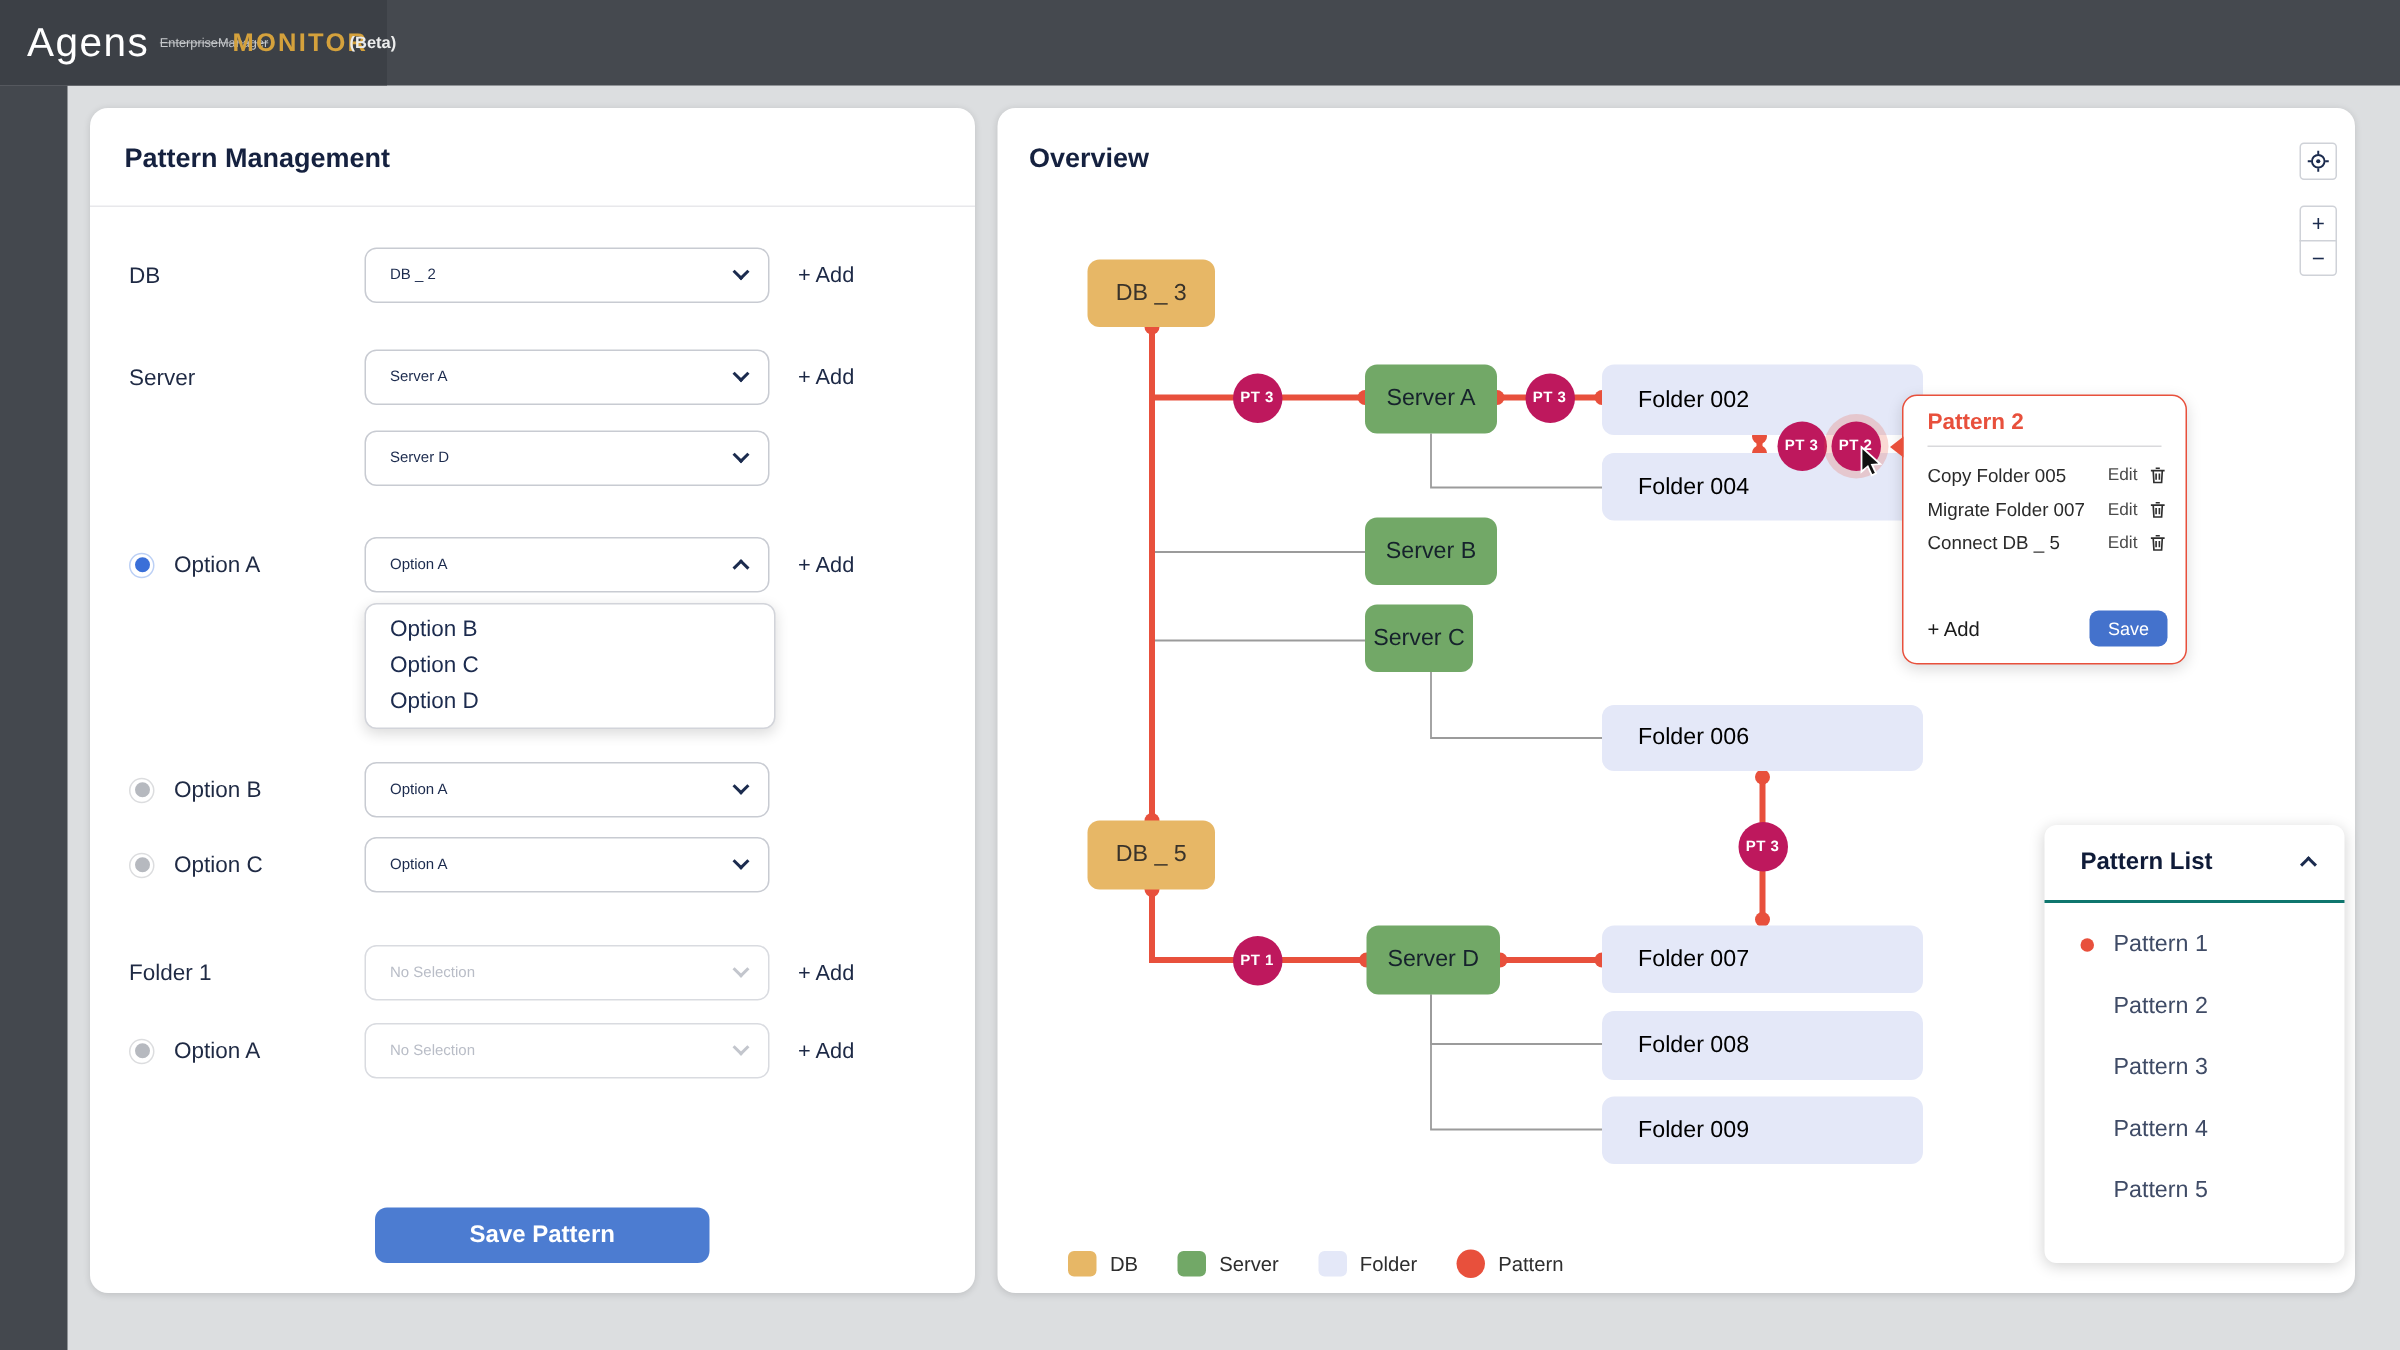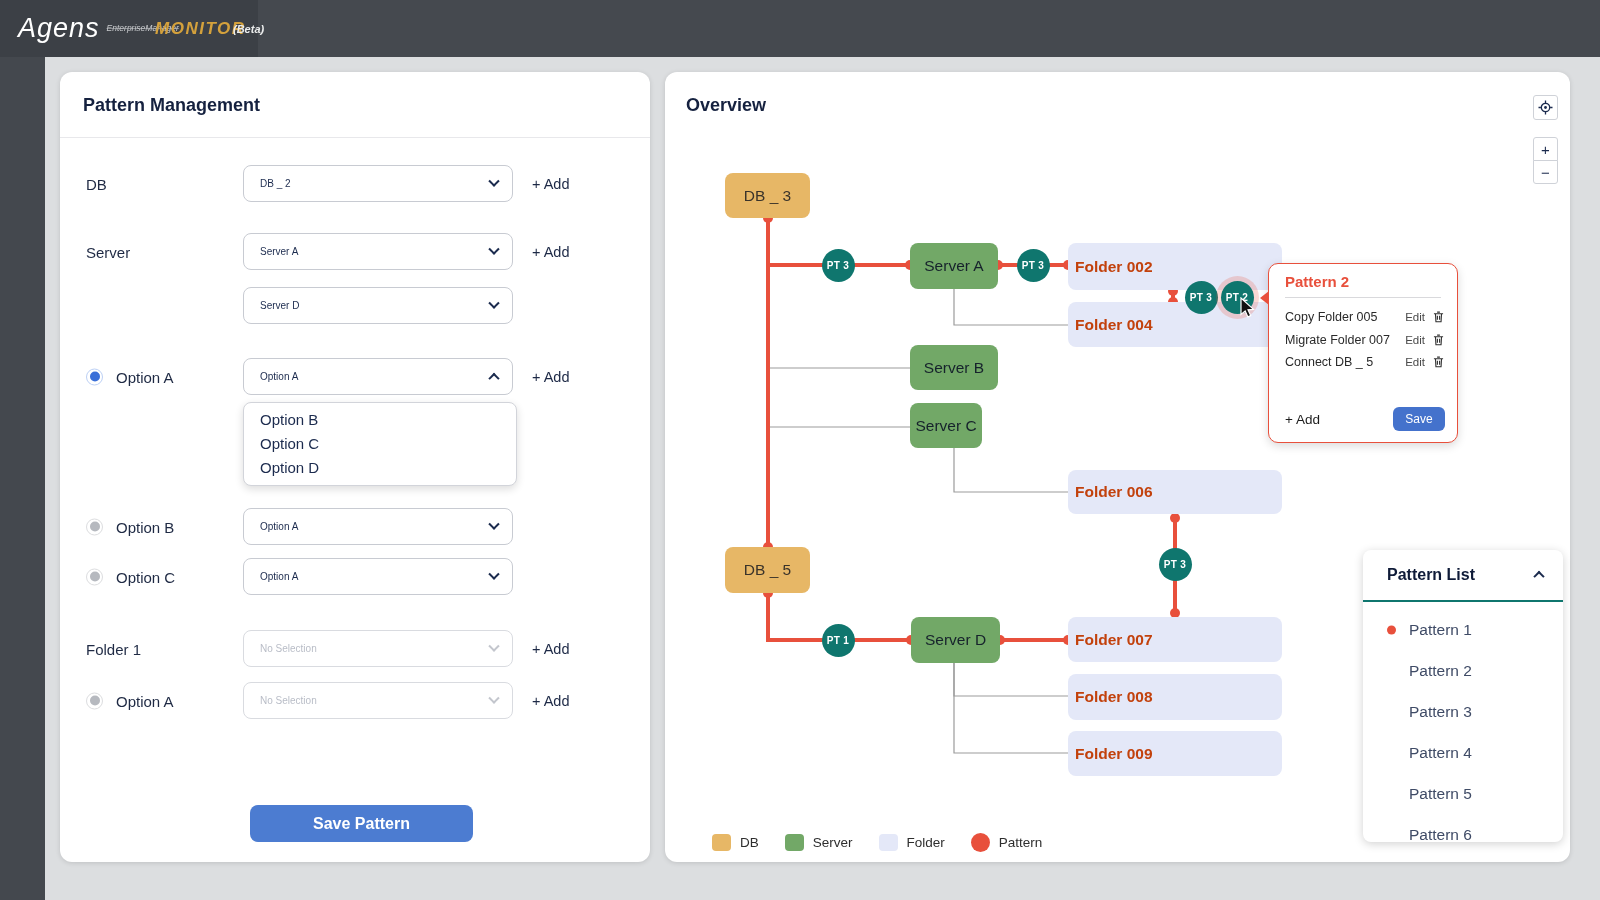--- a/index.html
+++ b/index.html
@@ -1,20 +1,20 @@
 <!DOCTYPE html>
 <html><head>
 <meta charset="utf-8">
 <style>
   html,body{margin:0;padding:0;}
   body{font-family:"Liberation Sans","DejaVu Sans",sans-serif;background:#dcdee0;}
   .stage{position:relative;width:1600px;height:900px;background:#dcdee0;overflow:hidden;}
 
   
-  .app-header{position:absolute;left:0;top:0;width:1600px;height:57px;background:#45494f;z-index:1;font-style:italic;}
+  .app-header{position:absolute;left:0;top:0;width:1600px;height:57px;background:#45494f;z-index:1;}
   .brand-block{position:absolute;left:0;top:0;width:258px;height:57px;background:#3c4046;display:flex;align-items:center;}
   .brand{margin-left:18px;font-size:27px;font-weight:300;color:#ffffff;letter-spacing:1px;}
   .brand-sub{display:flex;margin-left:7px;line-height:9px;}
   .brand-sub span{font-size:8.5px;color:#c7c9cc;text-decoration:line-through;text-decoration-color:rgba(199,201,204,.55);}
   .app-name{position:absolute;left:155px;top:19px;font-size:17px;font-weight:700;color:#D4A13C;letter-spacing:1.5px;}
   .beta{position:absolute;left:233px;top:23px;font-size:11px;font-weight:700;color:#eceded;}
 
   
   .left-sidebar{position:absolute;left:0;top:57px;width:45px;height:843px;background:#44484e;z-index:1;}
 
@@ -48,22 +48,22 @@
   .add-link{position:absolute;left:472px;top:50%;transform:translateY(-50%);font-size:14.5px;color:#1d2946;cursor:pointer;white-space:nowrap;}
   .options-panel{position:absolute;left:183px;top:330px;width:274px;height:84px;background:#fff;border:1px solid #d2d4da;border-radius:8px;box-shadow:0 3px 9px rgba(0,0,0,.14);box-sizing:border-box;padding-top:5px;z-index:6;}
   .option-item{height:24px;line-height:24px;padding-left:16px;font-size:15px;color:#1c2b4e;cursor:pointer;}
   .save-pattern{position:absolute;left:190px;top:733px;width:223px;height:37px;background:#4C7CD1;border:none;border-radius:8px;color:#fff;font-size:16px;font-weight:600;font-family:inherit;cursor:pointer;}
 
   
   .diagram-svg{position:absolute;left:0;top:0;z-index:2;pointer-events:none;}
   .node{position:absolute;display:flex;align-items:center;justify-content:center;border-radius:8px;font-size:15.5px;z-index:3;box-sizing:border-box;}
   .node-db{background:#E7B766;color:#3a332a;}
   .node-server{background:#72A867;color:#16222c;}
-  .node-folder{background:#E4E8F8;color:#c2410c;justify-content:flex-start;padding-left:7px;font-weight:bold;}
-  .pt-badge{position:absolute;width:33px;height:33px;border-radius:50%;background:#0f766e;color:#fff;font-size:10px;font-weight:700;display:flex;align-items:center;justify-content:center;z-index:4;letter-spacing:.3px;}
+  .node-folder{background:#E4E8F8;color:#000000;justify-content:flex-start;padding-left:24px;}
+  .pt-badge{position:absolute;width:33px;height:33px;border-radius:50%;background:#be185d;color:#fff;font-size:10px;font-weight:700;display:flex;align-items:center;justify-content:center;z-index:4;letter-spacing:.3px;}
   .pt-badge.halo{box-shadow:0 0 0 5px rgba(232,80,60,.22);}
 
   
   .focus-btn{position:absolute;left:1533px;top:95px;width:25px;height:25px;background:#fff;border:1px solid #cfd2d8;border-radius:3px;box-sizing:border-box;display:flex;align-items:center;justify-content:center;z-index:3;cursor:pointer;}
   .zoom-stack{position:absolute;left:1533px;top:137px;width:25px;z-index:3;}
   .zoom-btn{width:25px;height:24px;background:#fff;border:1px solid #cfd2d8;box-sizing:border-box;display:flex;align-items:center;justify-content:center;font-size:15px;color:#1b2b4e;cursor:pointer;font-family:inherit;padding:0;}
   .zoom-btn.zin{border-radius:3px 3px 0 0;}
   .zoom-btn.zout{border-radius:0 0 3px 3px;margin-top:-1px;}
 
   
@@ -317,23 +317,20 @@
         </div>
       <div class="pl-item">
           <span>Pattern 3</span>
         </div>
       <div class="pl-item">
           <span>Pattern 4</span>
         </div>
       <div class="pl-item">
           <span>Pattern 5</span>
         </div>
-      <div class="pl-item">
-          <span>Pattern 6</span>
-        </div>
     </div>
   </div>
 
   <div class="legend">
     <span class="lg-item">
         <span class="lg-swatch lg-db"></span>
         <span>DB</span>
       </span>
     <span class="lg-item">
         <span class="lg-swatch lg-server"></span>

